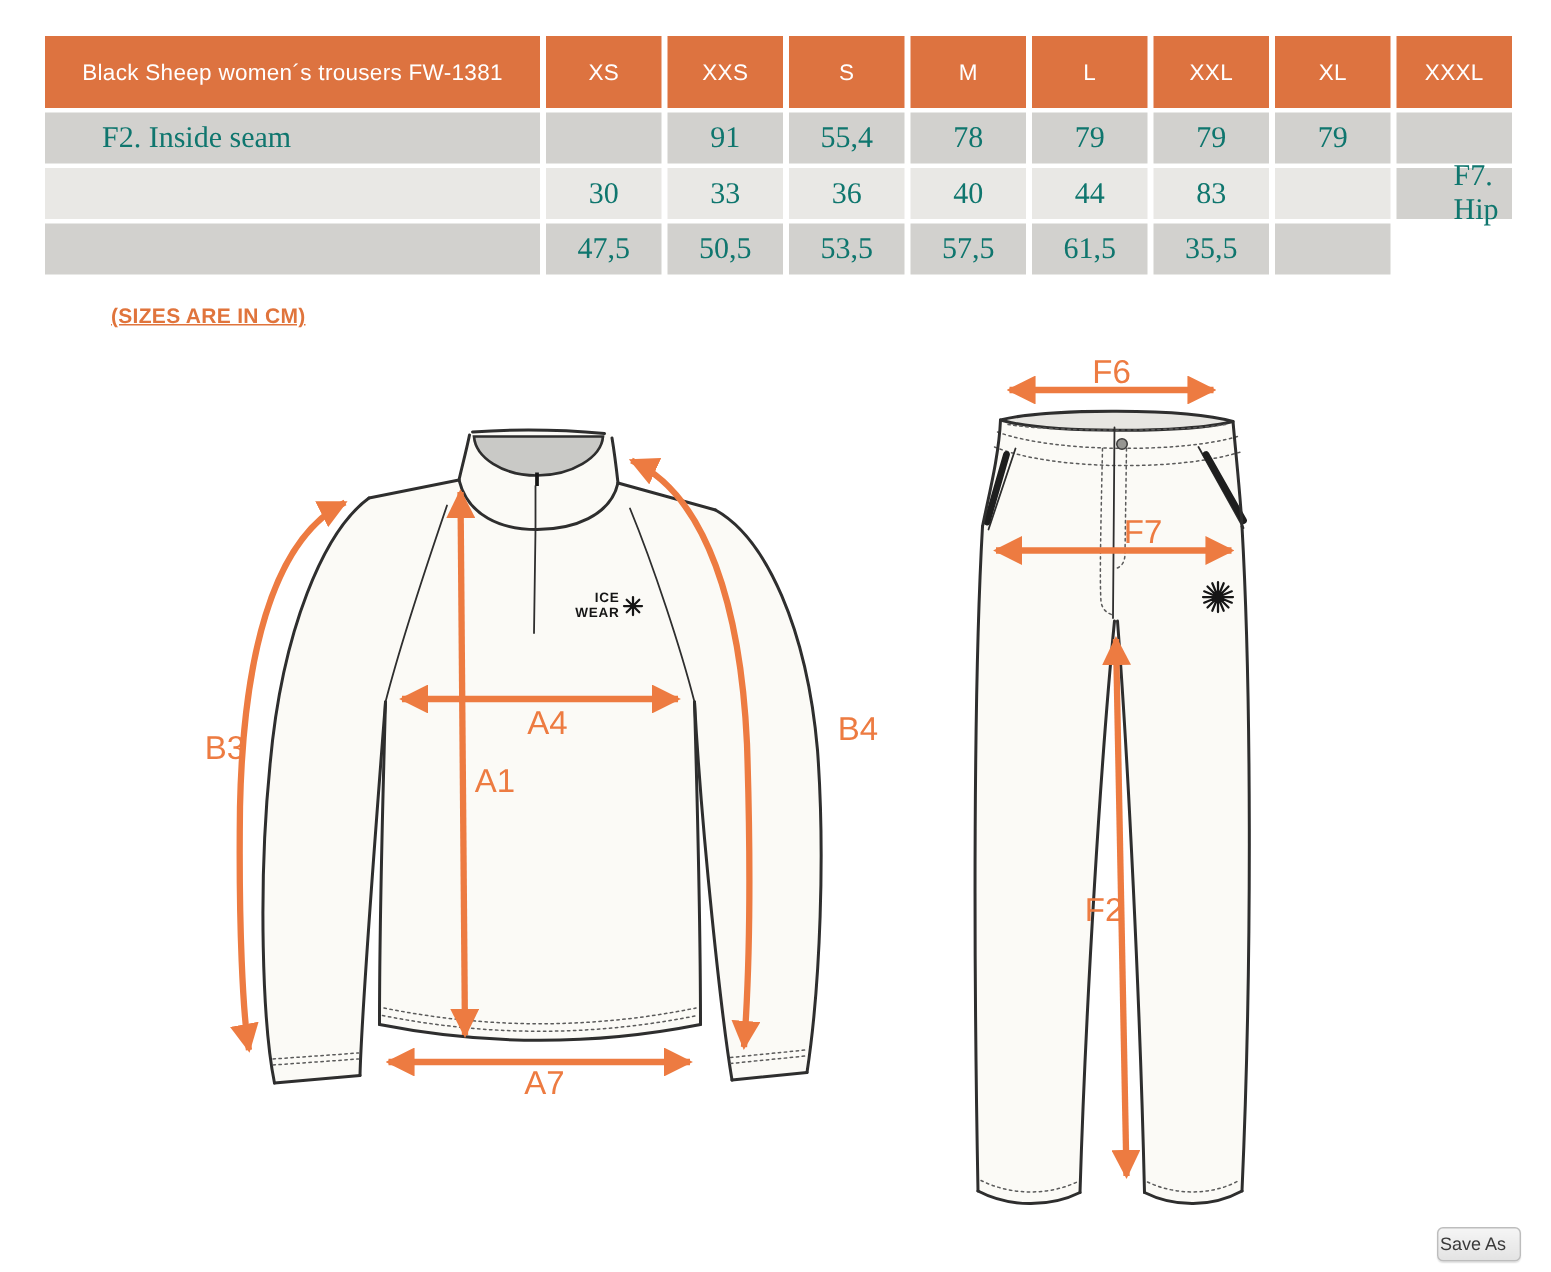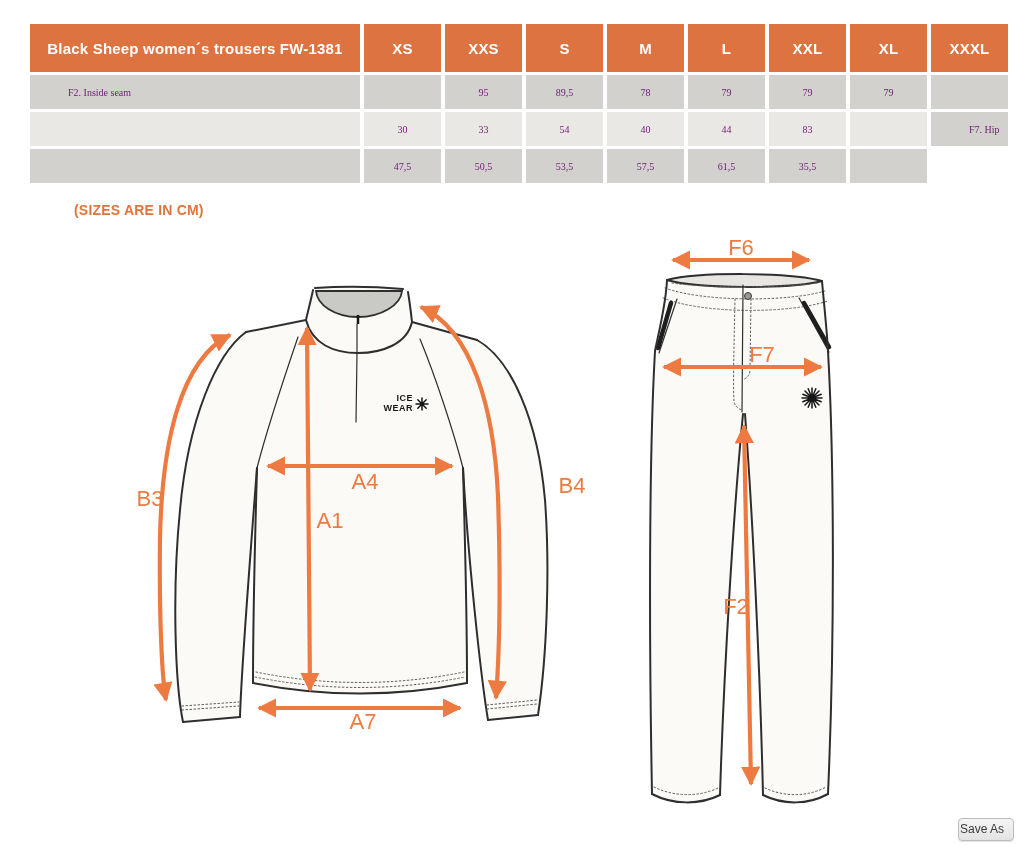--- a/index.html
+++ b/index.html
@@ -2,32 +2,32 @@
 <html><head>
 <meta charset="utf-8">
 <style>
   html,body{margin:0;padding:0;background:#ffffff;}
   #page{position:relative;width:1034px;height:848px;background:#ffffff;overflow:hidden;
         font-family:"Liberation Sans",sans-serif;}
 
   
   .size-table{position:absolute;left:30px;top:24px;display:grid;
               grid-template-columns:330px repeat(8,77px);gap:3px 4px;}
-  .hcell{background:#DD7340;color:#ffffff;font-weight:bold;font-size:15px;
+  .hcell{background:#DD7340;color:#ffffff;font-weight:normal;font-size:15px;
          height:48px;display:flex;align-items:center;justify-content:center;
          letter-spacing:.2px;}
   .bcell{height:34px;display:flex;align-items:center;justify-content:center;
-         font-family:"Liberation Serif",serif;font-size:10px;color:#701a75;}
+         font-family:"Liberation Serif",serif;font-size:20px;color:#0f766e;}
   .label-cell{justify-content:flex-start;padding-left:38px;box-sizing:border-box;}
   .row-dark{background:#D2D1CE;}
   .row-light{background:#E9E8E5;}
 
   
   .sizes-note{position:absolute;left:74px;top:202px;color:#E0743C;
-              font-size:14px;font-weight:bold;letter-spacing:.2px;}
+              font-size:14px;font-weight:bold;letter-spacing:.2px;text-decoration:underline;}
 
   
   .shirt-svg{position:absolute;left:120px;top:258px;}
   .trousers-svg{position:absolute;left:628px;top:236px;}
   .ol{fill:none;stroke:#2e2e2e;stroke-width:2;stroke-linecap:round;stroke-linejoin:round;}
   .thin{fill:none;stroke:#2e2e2e;stroke-width:1.2;stroke-linecap:round;}
   .dot{fill:none;stroke:#5a5a5a;stroke-width:1;stroke-dasharray:1.6 2.4;stroke-linecap:round;}
   .arrow{fill:none;stroke:#ED7B41;stroke-width:4.2;stroke-linecap:butt;}
   .mlabel{fill:#ED7B41;font-family:"Liberation Sans",sans-serif;font-size:22px;
           text-anchor:middle;}
@@ -53,32 +53,32 @@
     <div class="hcell">XXS</div>
     <div class="hcell">S</div>
     <div class="hcell">M</div>
     <div class="hcell">L</div>
     <div class="hcell">XXL</div>
     <div class="hcell">XL</div>
     <div class="hcell">XXXL</div>
 
     <div class="bcell row-dark label-cell">F2. Inside seam</div>
     <div class="bcell row-dark"></div>
-    <div class="bcell row-dark">95</div>
-    <div class="bcell row-dark">89,5</div>
+    <div class="bcell row-dark">91</div>
+    <div class="bcell row-dark">55,4</div>
     <div class="bcell row-dark">78</div>
     <div class="bcell row-dark">79</div>
     <div class="bcell row-dark">79</div>
     <div class="bcell row-dark">79</div>
     <div class="bcell row-dark"></div>
 
     <div class="bcell row-light"></div>
     <div class="bcell row-light">30</div>
     <div class="bcell row-light">33</div>
-    <div class="bcell row-light">54</div>
+    <div class="bcell row-light">36</div>
     <div class="bcell row-light">40</div>
     <div class="bcell row-light">44</div>
     <div class="bcell row-light">83</div>
     <div class="bcell row-light"></div>
 
     <div class="bcell row-dark label-cell">F7. Hip</div>
     <div class="bcell row-dark"></div>
     <div class="bcell row-dark">47,5</div>
     <div class="bcell row-dark">50,5</div>
     <div class="bcell row-dark">53,5</div>

